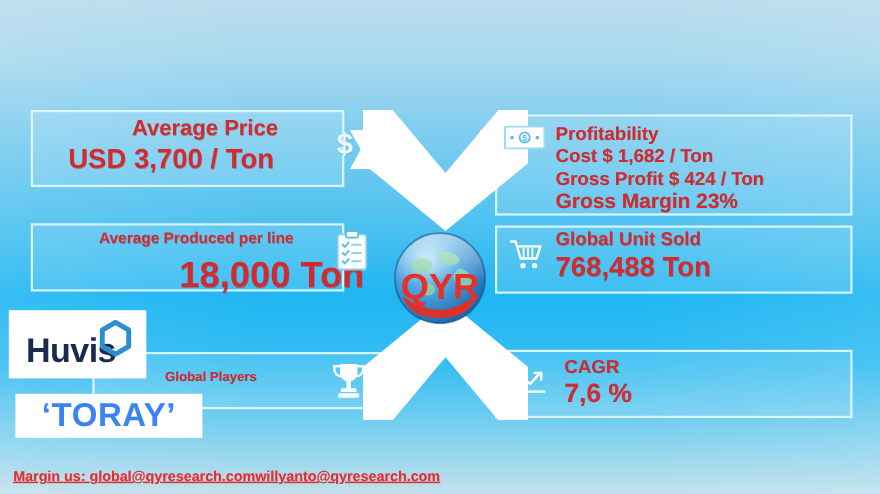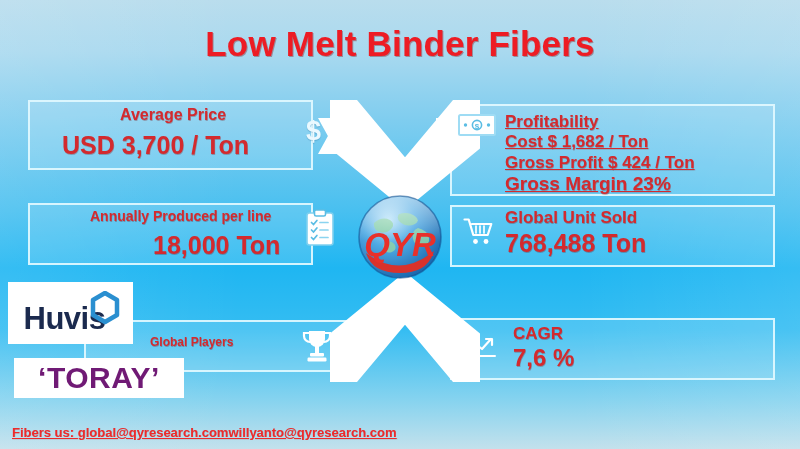--- a/index.html
+++ b/index.html
@@ -67,31 +67,31 @@
   }
   
   .tab{position:absolute;background:#fff;z-index:2;}
   .tab-l{left:318px;top:118px;width:22px;height:36px;clip-path:polygon(0 0,100% 0,100% 100%,0 100%,45% 50%);}
   .tab-r{left:436px;top:118px;width:22px;height:36px;clip-path:polygon(0 0,100% 0,55% 50%,100% 100%,0 100%);}
 
   
   .txt{position:absolute;color:#d32a2e;font-weight:bold;z-index:5;
        text-shadow:.5px .5px 0 rgba(130,10,10,.30);}
 
-  .lbl-price{left:120px;top:106px;font-size:16px;}
+  .lbl-price{left:120px;top:106px;font-size:20px;}
   .val-price{left:62px; top:131px;font-size:25px;}
   .ic-dollar{position:absolute;left:306px;top:116px;font-size:27px;color:#eaf9ff;
              font-weight:bold;z-index:6;text-shadow:0 1px 1px rgba(0,70,120,.25);}
 
   .lbl-annual{left:90px; top:208px;font-size:14px;}
-  .val-annual{left:153px;top:231px;font-size:25px;}
+  .val-annual{left:163px;top:231px;font-size:33px;}
 
   .profit-wrap{position:absolute;left:505px;top:112px;z-index:5;line-height:1.20;}
   .profit-wrap div{color:#d32a2e;font-weight:bold;
-                   text-shadow:.5px .5px 0 rgba(130,10,10,.30);text-decoration:underline;}
+                   text-shadow:.5px .5px 0 rgba(130,10,10,.30);}
   .pf-0{font-size:17px;}
   .pf-1{font-size:17px;}
   .pf-2{font-size:17px;}
   .pf-3{font-size:19px;}
 
   .lbl-units{left:505px;top:208px;font-size:17px;}
   .val-units{left:505px;top:229px;font-size:25px;}
 
   .lbl-players{left:150px;top:335px;font-size:12px;}
 
@@ -100,51 +100,50 @@
 
   
   .icon{position:absolute;z-index:6;}
   .ic-note  {left:458px;top:114px;}
   .ic-clip  {left:305px;top:209px;}
   .ic-cart  {left:463px;top:217px;}
   .ic-trophy{left:300px;top:328px;}
   .ic-chart {left:464px;top:332px;}
 
   
-  .globe{position:absolute;left:352px;top:190px;width:96px;height:96px;z-index:8;font-style:italic;}
+  .globe{position:absolute;left:352px;top:206px;width:96px;height:96px;z-index:8;}
 
   
   .logo{position:absolute;background:#fff;z-index:7;
         display:flex;align-items:center;justify-content:center;}
   .logo-huvis{left:8px;top:282px;width:125px;height:62px;}
   .logo-huvis .hv-text{
     font-size:31px;font-weight:bold;color:#1b2a4e;letter-spacing:-.5px;
     position:relative;left:-6px;top:6px;font-family:"Liberation Sans",sans-serif;}
   .logo-huvis .hv-hex{position:absolute;right:11px;top:9px;}
 
   .logo-toray{left:14px;top:358px;width:170px;height:40px;}
   .logo-toray .tr-text{
-    font-size:30px;font-weight:bold;color:#701a75;letter-spacing:.5px;
+    font-size:30px;font-weight:bold;color:#3b82f6;letter-spacing:.5px;
     font-family:"Liberation Sans",sans-serif;white-space:nowrap;}
 
   
   .footer{
     position:absolute;left:12px;top:425px;z-index:9;
     font-size:13px;font-weight:bold;color:#ee2a2a;
     text-decoration:underline;white-space:nowrap;
     text-shadow:.4px .4px 0 rgba(140,10,10,.25);
   }
   .footer span{text-decoration:underline;}
 </style>
 </head>
 <body>
 
 <div class="stage">
 
-  <div class="title">Low Melt Binder Fibers</div>
 
   <div class="panel p-price"></div>
   <div class="panel p-annual"></div>
   <div class="panel p-profit"></div>
   <div class="panel p-units"></div>
   <div class="panel p-players"></div>
   <div class="panel p-cagr"></div>
 
   <div class="tab tab-l"></div>
   <div class="tab tab-r"></div>
@@ -164,21 +163,21 @@
       <circle cx="30.5" cy="11" r="1.7" fill="#5bbde4"></circle>
     </svg>
   </div>
   <div class="profit-wrap">
     <div class="pf-0">Profitability</div>
     <div class="pf-1">Cost $ 1,682 / Ton</div>
     <div class="pf-2">Gross Profit $ 424 / Ton</div>
     <div class="pf-3">Gross Margin 23%</div>
   </div>
 
-  <div class="txt lbl-annual">Annually Produced per line</div>
+  <div class="txt lbl-annual">Average Produced per line</div>
   <div class="txt val-annual">18,000 Ton</div>
   <div class="icon ic-clip">
     <svg width="30" height="38" viewBox="0 0 30 38">
       <rect x="2" y="4" width="26" height="32" rx="2.5" fill="#ffffff" stroke="#7fd0ef" stroke-width="1.6"></rect>
       <rect x="9.5" y="1" width="11" height="6" rx="1.6" fill="#ffffff" stroke="#5bbde4" stroke-width="1.6"></rect>
       <g stroke="#5bbde4" stroke-width="1.7" fill="none" stroke-linecap="round">
         <path d="M6.5 13.5 l2 2 l3.4 -4"></path>
         <path d="M6.5 21 l2 2 l3.4 -4"></path>
         <path d="M6.5 28.5 l2 2 l3.4 -4"></path>
       </g>
@@ -263,16 +262,16 @@
         <path d="M34 52 q6 -2 9 3 q2 5 -3 7 q-6 2 -8 -3 q-2 -5 2 -7 z"></path>
       </g>
       <circle cx="48" cy="47" r="41" fill="url(#shine)"></circle>
       <circle cx="48" cy="47" r="41" fill="none" stroke="#0f4d8c" stroke-width="1.6" opacity=".55"></circle>
       <path d="M14 63 q34 26 68 -2 q-6 22 -34 22 q-28 0 -34 -20 z" fill="#d9322c"></path>
       <text x="48" y="66" font-size="33" font-weight="bold" fill="#e8302a" text-anchor="middle" font-family="Liberation Sans, sans-serif">QYR</text>
     </svg>
   </div>
 
   <div class="footer">
-    <span>Fibers us: </span><span>global@qyresearch.com</span><span>willyanto@qyresearch.com</span>
+    <span>Margin us: </span><span>global@qyresearch.com</span><span>willyanto@qyresearch.com</span>
   </div>
 
 </div>
 
 </body></html>

